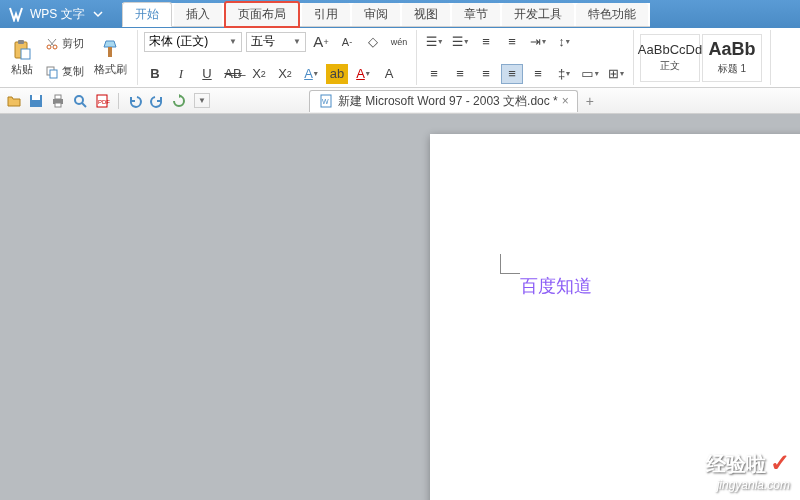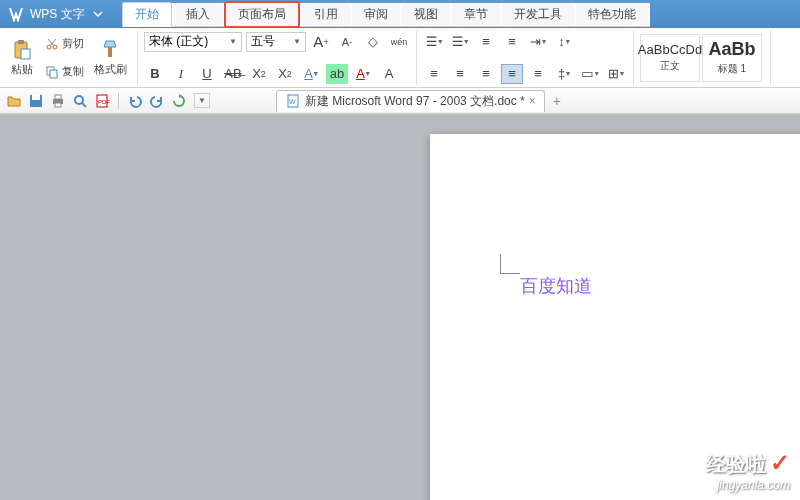--- a/index.html
+++ b/index.html
@@ -35,21 +35,21 @@
 
 .stylebox { width: 60px; height: 48px; border: 1px solid #e0e0e0; display: flex; flex-direction: column; align-items: center; justify-content: center; font-size: 10px; color: #444; margin-right: 2px; }
 .stylebox .preview { font-size: 13px; color: #333; margin-bottom: 2px; }
 .stylebox .preview.big { font-size: 18px; font-weight: bold; }
 
 .qat { height: 26px; background: linear-gradient(#fdfdfd,#f0f0f0); border-bottom: 1px solid #d0d0d0; display: flex; align-items: center; padding: 0 6px; gap: 6px; }
 .qat .ico { width: 16px; height: 16px; }
 .qat .sep { width: 1px; height: 16px; background: #ccc; margin: 0 2px; }
 
 .tabbar { display: flex; align-items: center; margin-left: 60px; }
-.doctab { background: #fff; border: 1px solid #c0c0c0; border-bottom: none; padding: 2px 8px; font-size: 12px; color: #444; display: flex; align-items: center; gap: 4px; border-top-left-radius: 3px; border-top-right-radius: 3px; }
+.doctab { background: #fff; border: 1px solid #c0c0c0; border-bottom: none; padding: 2px 8px; font-size: 12px; color: #444; display: flex; align-items: center; gap: 4px; border-top-left-radius: 3px; border-top-right-radius: 3px; margin-left: 33px; }
 .doctab .close { color: #888; font-size: 12px; }
 .addtab { color: #888; font-size: 14px; padding: 0 8px; }
 
 .workspace { position: absolute; left: 0; top: 114px; right: 0; bottom: 0; background: #b8bcc0; overflow: hidden; }
 .page { position: absolute; left: 430px; top: 20px; width: 600px; height: 800px; background: #fff; box-shadow: 0 2px 8px rgba(0,0,0,0.3); }
 .page .content { position: absolute; left: 90px; top: 140px; font-size: 18px; color: #8b5cf6; font-family: "SimSun", serif; }
 .page .margin-mark { position: absolute; left: 70px; top: 120px; width: 20px; height: 20px; border-left: 1px solid #888; border-bottom: 1px solid #888; }
 
 .watermark { position: absolute; right: 10px; bottom: 8px; text-align: right; }
 .watermark .t1 { color: #fff; font-size: 20px; font-weight: bold; text-shadow: 1px 1px 2px rgba(0,0,0,0.6); display: inline-block; }
@@ -153,21 +153,21 @@
       <span class="fmtbtn b">B</span>
       <span class="fmtbtn i">I</span>
       <span class="fmtbtn u">U</span>
       <span class="fmtbtn s">A̶B̶</span>
       <span class="fmtbtn">X<sup>2</sup></span>
       <span class="fmtbtn">X<sub>2</sub></span>
       <span class="fmtbtn" style="color:#4a8bc5">
           <u>A</u>
           <span class="dd-caret">▾</span>
         </span>
-      <span class="fmtbtn" style="background:#86efac;padding:0 2px">ab</span>
+      <span class="fmtbtn" style="background:#eab308;padding:0 2px">ab</span>
       <span class="fmtbtn" style="color:#c00">
           <u>A</u>
           <span class="dd-caret">▾</span>
         </span>
       <span class="fmtbtn">A</span>
     </div>
   </div>
 
   <div class="group row2">
     <div class="grow">

